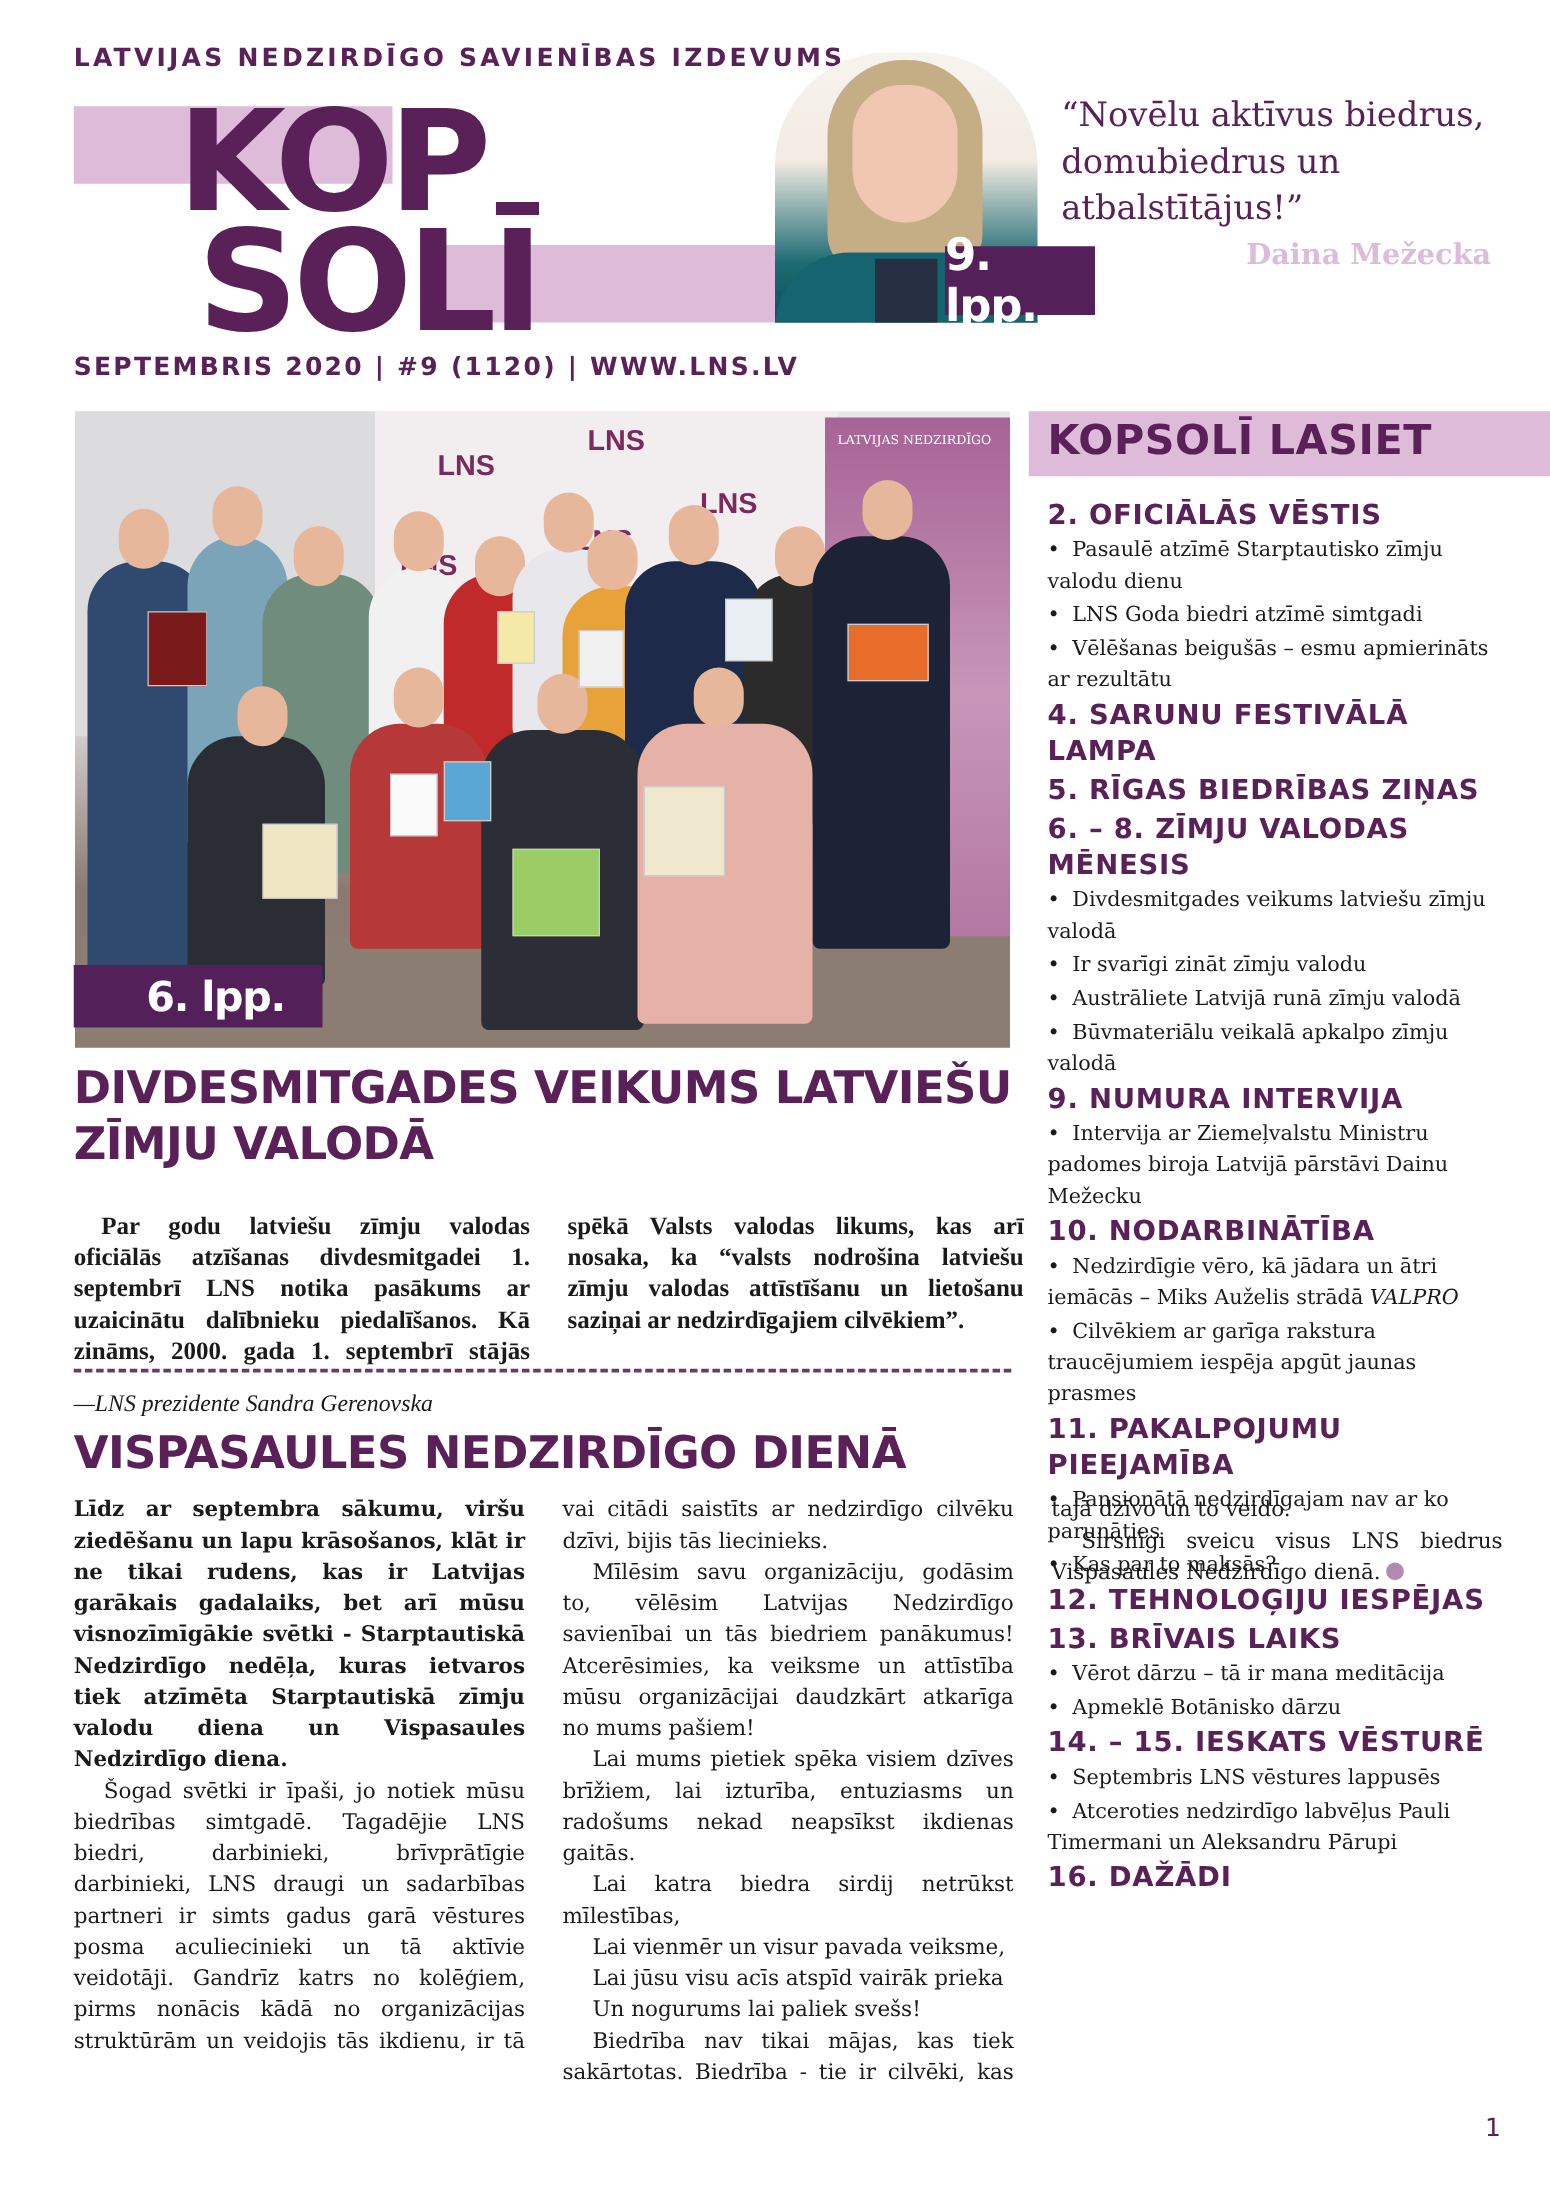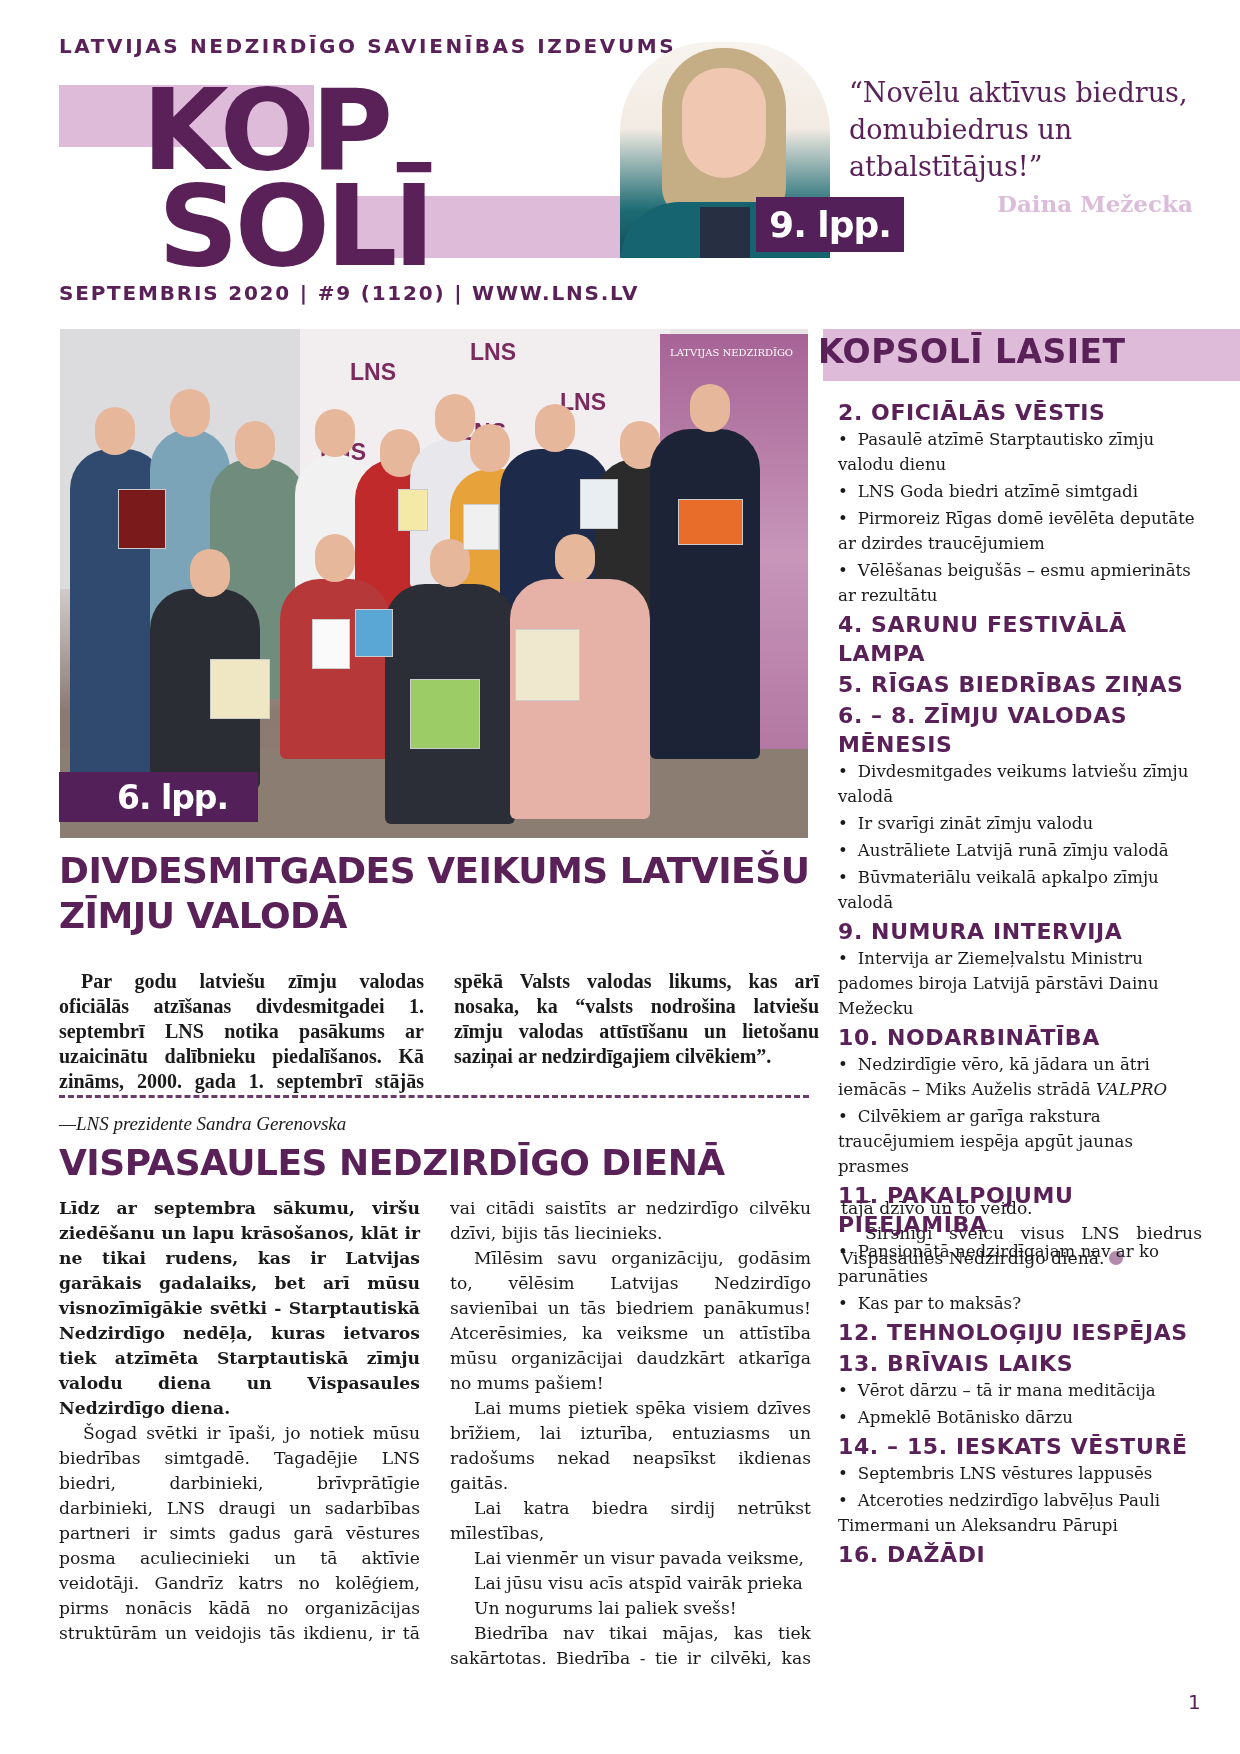--- a/index.html
+++ b/index.html
@@ -42,21 +42,21 @@
     background: #f0c8b2; border-radius: 42px 42px 46px 46px;
   }
   .portrait .jacket {
     position: absolute; left: 0; top: 160px; width: 210px; height: 60px;
     background: #166470; border-radius: 60px 60px 0 0;
   }
   .portrait .shirt {
     position: absolute; left: 80px; top: 165px; width: 50px; height: 55px; background: #263042;
   }
   .badge-9 {
-    left: 756px; top: 197px; width: 148px; height: 55px; background: #53205a; color: #fff;
+    left: 756px; top: 197px; width: 120px; height: 55px; background: #53205a; color: #fff;
     font-family: "DejaVu Sans", sans-serif; font-weight: bold; font-size: 36px;
     display: flex; align-items: center; justify-content: center; letter-spacing: -1px;
   }
 
   .quote {
     left: 849px; top: 74px; width: 380px; font-family: "DejaVu Serif", serif; font-weight: normal;
     font-size: 27px; line-height: 37px; color: #5a2058;
   }
   .quote-author {
     left: 997px; top: 190px; font-family: "DejaVu Serif", serif; font-weight: bold;
@@ -129,21 +129,21 @@
   .body2 p { text-indent: 24px; }
   .body2 p.lead { text-indent: 0; font-weight: bold; }
   .end-dot {
     display: inline-block; width: 14px; height: 14px; border-radius: 7px; background: #b48aae;
     vertical-align: -1px; margin-left: 4px;
   }
 
   
   .side-bar { left: 823px; top: 329px; width: 417px; height: 52px; background: #ddbbd9; }
   .side-title {
-    left: 818px; top: 332px; font-family: "DejaVu Sans", sans-serif; font-weight: bold;
+    left: 838px; top: 332px; font-family: "DejaVu Sans", sans-serif; font-weight: bold;
     font-size: 33px; color: #5a2058; white-space: nowrap; letter-spacing: 0.5px;
   }
   .sidebar {
     left: 838px; top: 396px; width: 360px;
   }
   .sec-title {
     font-family: "DejaVu Sans", sans-serif; font-weight: bold; font-size: 22px; line-height: 29px;
     color: #5a2058; letter-spacing: 0.6px; margin-top: 2px;
   }
   .sec-item {
@@ -252,21 +252,20 @@
   <p>Biedrība nav tikai mājas, kas tiek sakārtotas. Biedrība - tie ir cilvēki, kas tajā dzīvo un to veido.</p>
   <p><span>Sirsnīgi sveicu visus LNS biedrus Vispasaules Nedzirdīgo dienā.</span><span class="end-dot"></span></p>
 </div>
 
 <div class="abs side-bar"></div>
 <div class="abs side-title">KOPSOLĪ LASIET</div>
 <div class="abs sidebar" id="sidebar">
     <div class="sec-title">2. OFICIĀLĀS VĒSTIS</div>
     <div class="sec-item"><span class="bullet">•</span><span>Pasaulē atzīmē Starptautisko zīmju valodu dienu</span></div>
     <div class="sec-item"><span class="bullet">•</span><span>LNS Goda biedri atzīmē simtgadi</span></div>
-    <div class="sec-item"><span class="bullet">•</span><span>Pirmoreiz Rīgas domē ievēlēta deputāte ar dzirdes traucējumiem</span></div>
     <div class="sec-item"><span class="bullet">•</span><span>Vēlēšanas beigušās – esmu apmierināts ar rezultātu</span></div>
     <div class="sec-title">4. SARUNU FESTIVĀLĀ LAMPA</div>
     <div class="sec-title">5. RĪGAS BIEDRĪBAS ZIŅAS</div>
     <div class="sec-title">6. – 8. ZĪMJU VALODAS MĒNESIS</div>
     <div class="sec-item"><span class="bullet">•</span><span>Divdesmitgades veikums latviešu zīmju valodā</span></div>
     <div class="sec-item"><span class="bullet">•</span><span>Ir svarīgi zināt zīmju valodu</span></div>
     <div class="sec-item"><span class="bullet">•</span><span>Austrāliete Latvijā runā zīmju valodā</span></div>
     <div class="sec-item"><span class="bullet">•</span><span>Būvmateriālu veikalā apkalpo zīmju valodā</span></div>
     <div class="sec-title">9. NUMURA INTERVIJA</div>
     <div class="sec-item"><span class="bullet">•</span><span>Intervija ar Ziemeļvalstu Ministru padomes biroja Latvijā pārstāvi Dainu Mežecku</span></div>

